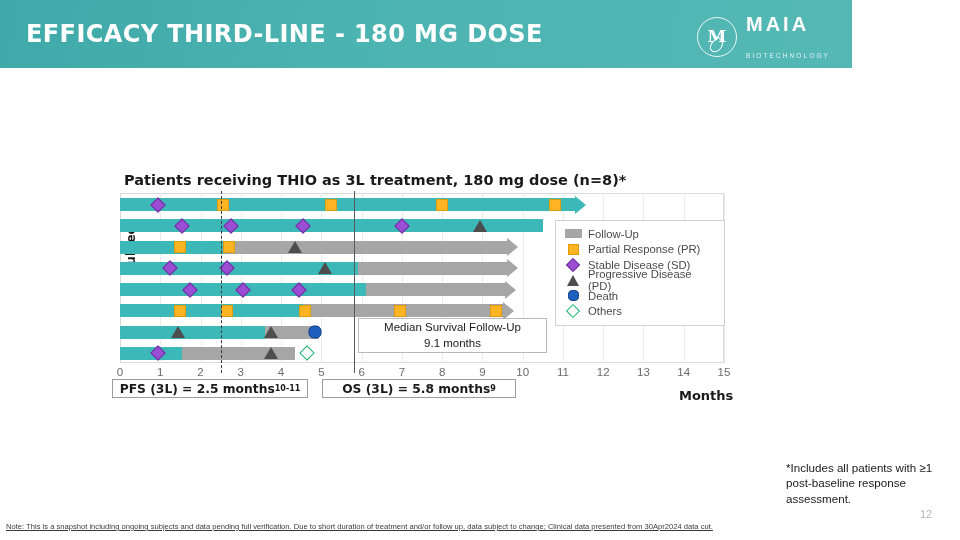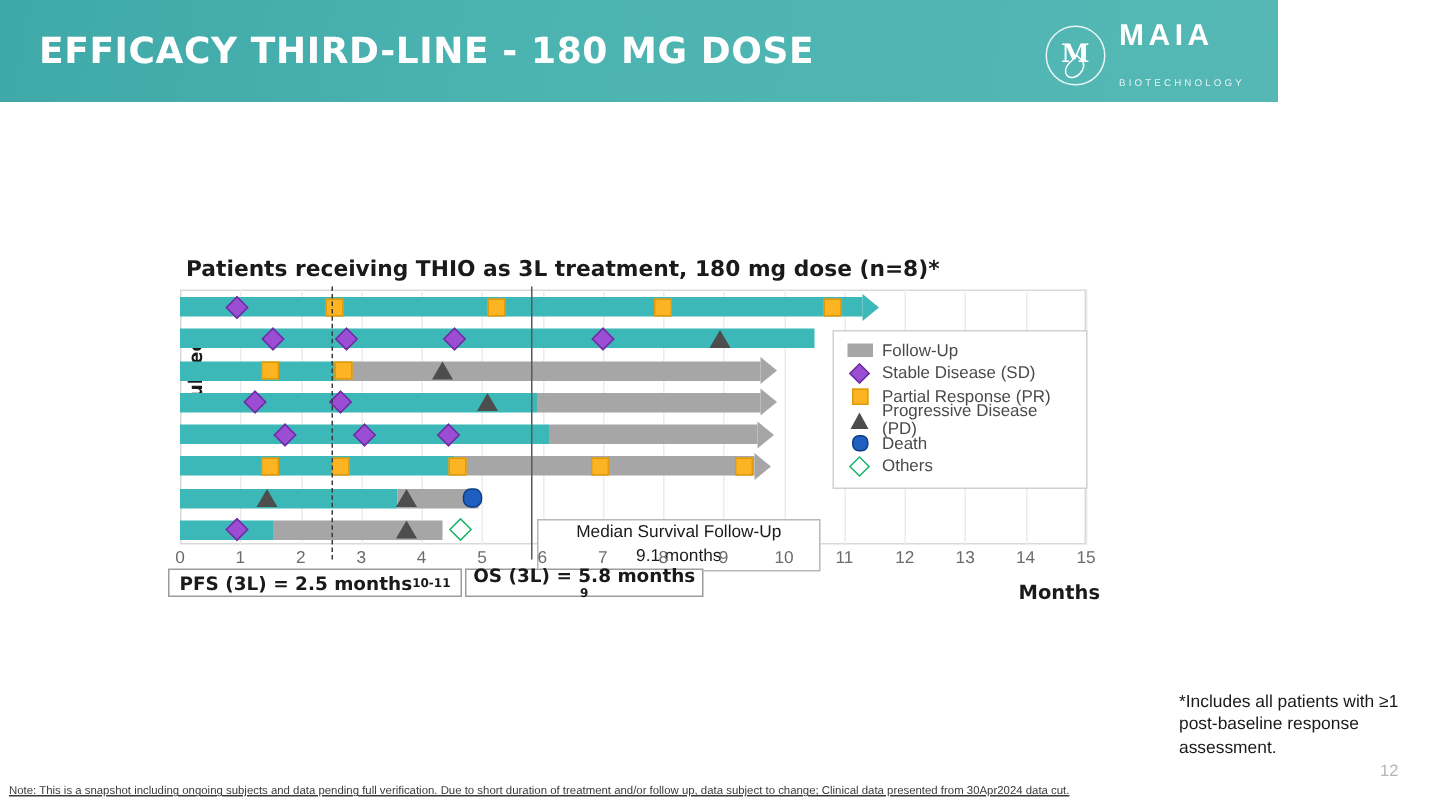--- a/index.html
+++ b/index.html
@@ -191,21 +191,21 @@
     border: 1.5px solid #19b36b; transform: rotate(45deg);
   }
 
   
   .median-box {
     position: absolute; left: 358px; top: 318px;
     width: 189px; height: 35px;
     background: #ffffff; border: 1px solid #b8b8b8;
     display: flex; flex-direction: column;
     align-items: center; justify-content: center;
-    font-size: 11.5px; color: #1a1a1a; line-height: 1.35; margin-top: 28px;
+    font-size: 11.5px; color: #1a1a1a; line-height: 1.35;
   }
 
   
   .xaxis { position: absolute; left: 120px; top: 366px; width: 604px; height: 16px; }
   .xtick {
     position: absolute; top: 0;
     font-size: 11.5px; color: #6b6b6b;
     transform: translateX(-50%);
   }
   .months-label {
@@ -217,21 +217,21 @@
   .stat-box {
     position: absolute; top: 379px;
     height: 19px;
     border: 1px solid #9c9c9c; background: #ffffff;
     display: flex; align-items: center; justify-content: center;
     font-size: 12.3px; font-weight: bold; color: #1a1a1a;
     font-family: "DejaVu Sans", sans-serif;
   }
   .stat-box sup { font-size: 8px; font-weight: bold; }
   #pfs-box { left: 112px; width: 196px; }
-  #os-box  { left: 310px; width: 159px; flex-direction: column; }
+  #os-box  { left: 322px; width: 194px; }
 
   
   .star-note {
     position: absolute; left: 786px; top: 440px;
     width: 150px;
     font-size: 11.6px; color: #1a1a1a; line-height: 1.33; margin-top: 20px;
   }
   .page-num {
     position: absolute; left: 920px; top: 508px;
     font-size: 11px; color: #b5b5b5;
@@ -349,29 +349,29 @@
 
 <div class="legend" id="legend">
     <div class="legend-row">
       <span class="legend-key">
         <span class="k-followup"></span>
       </span>
       <span>Follow-Up</span>
     </div>
     <div class="legend-row">
       <span class="legend-key">
+        <span class="k-pr"></span>
+      </span>
+      <span>Partial Response (PR)</span>
+    </div>
+    <div class="legend-row">
+      <span class="legend-key">
         <span class="k-sd"></span>
       </span>
       <span>Stable Disease (SD)</span>
-    </div>
-    <div class="legend-row">
-      <span class="legend-key">
-        <span class="k-pr"></span>
-      </span>
-      <span>Partial Response (PR)</span>
     </div>
     <div class="legend-row">
       <span class="legend-key">
         <span class="k-pd"></span>
       </span>
       <span>Progressive Disease (PD)</span>
     </div>
     <div class="legend-row">
       <span class="legend-key">
         <span class="k-death"></span>

